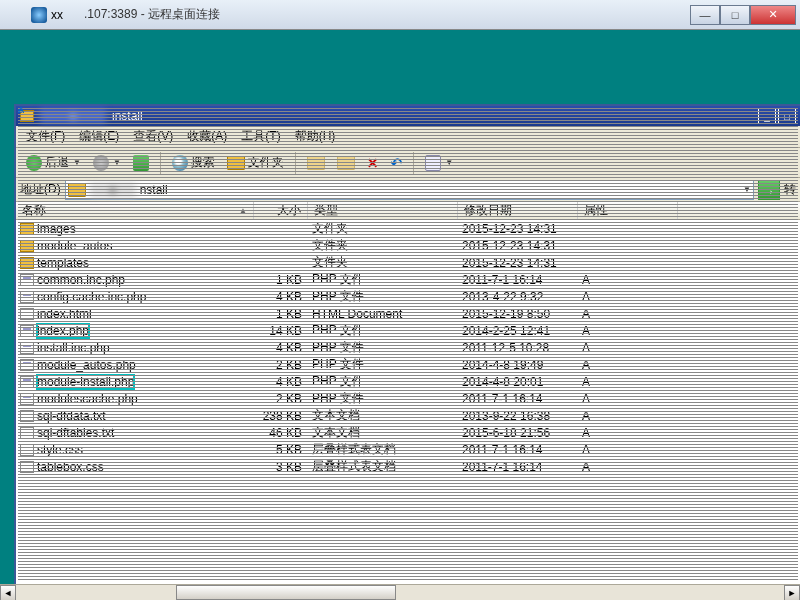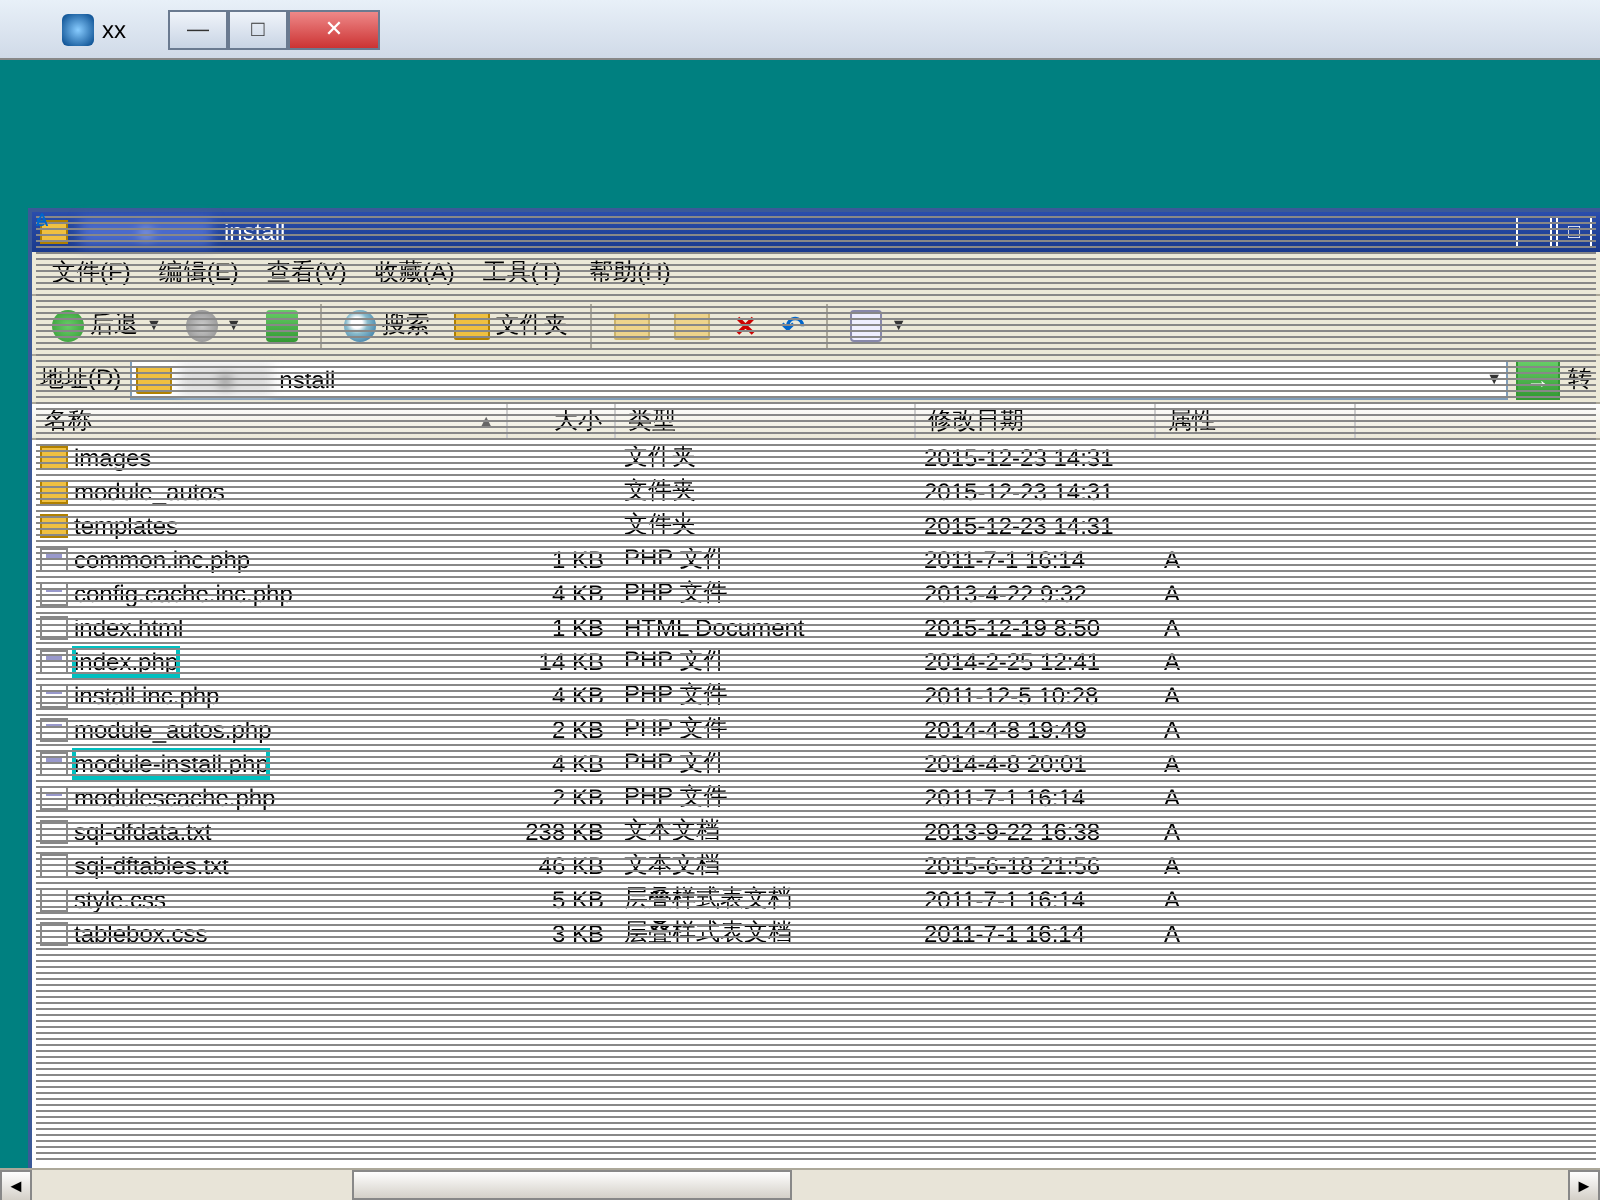--- a/index.html
+++ b/index.html
@@ -73,20 +73,21 @@
 .bottom-scroll .thumb{position:absolute;left:160px;width:220px;top:0;bottom:0;background:linear-gradient(#fefefe,#d4d0c8);border:1px solid #888;}
 </style>
 </head>
 <body>
 
 <div class="rdp-titlebar">
   <div class="icon-zone">
     <span style="width:16px;height:16px;background:radial-gradient(#8cf,#048);border-radius:3px;"></span>
     <span class="blurred">xx</span>
   </div>
+  <div class="rdp-title"><span>.107:3389 - 远程桌面连接</span></div>
   <div class="win-btns">
     <div class="win-btn">—</div>
     <div class="win-btn">□</div>
     <div class="win-btn close">✕</div>
   </div>
 </div>
 
 <div class="rdp-body">
 
   <div class="explorer">

